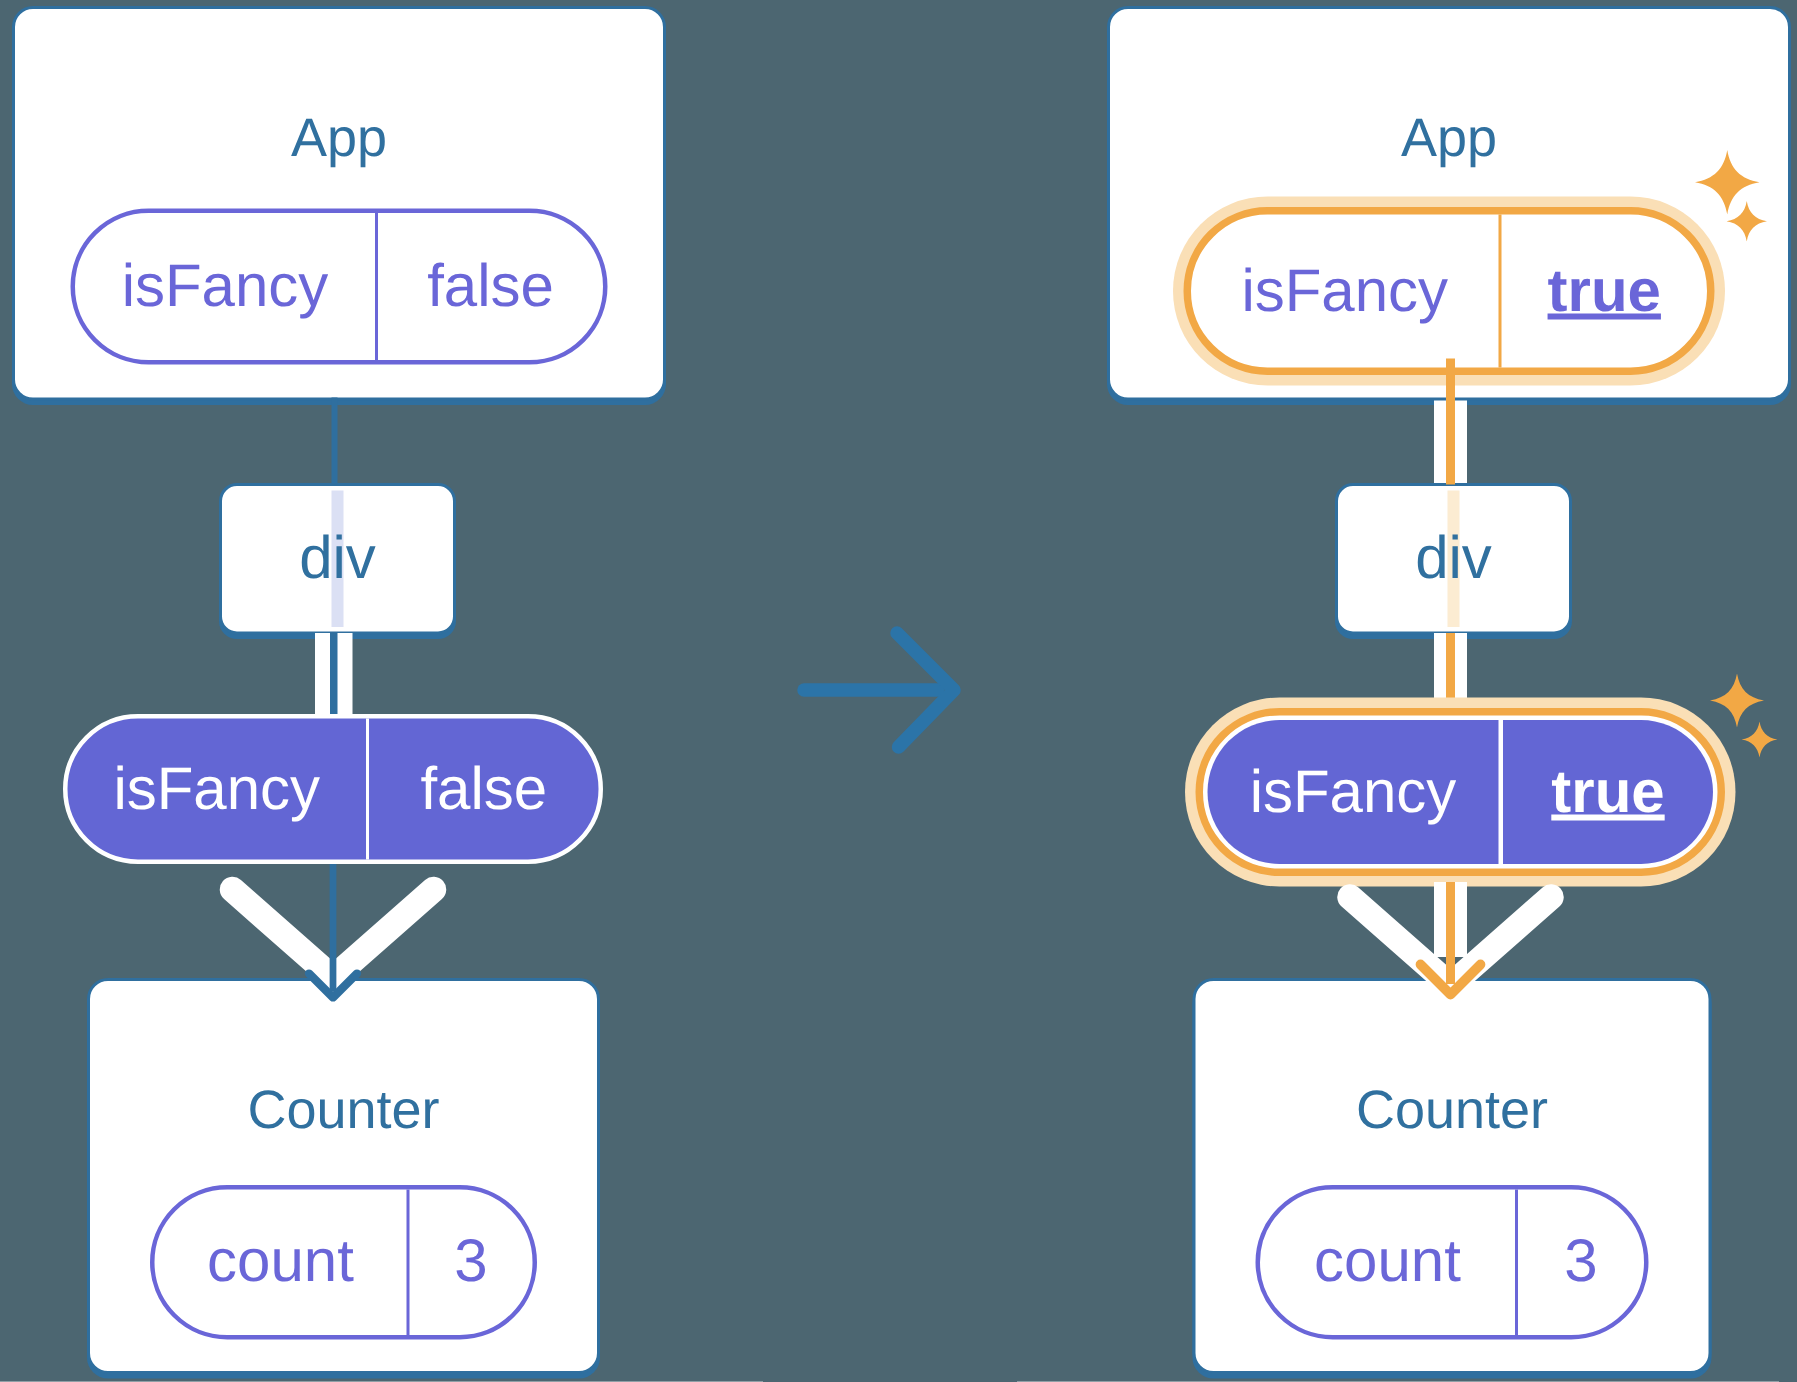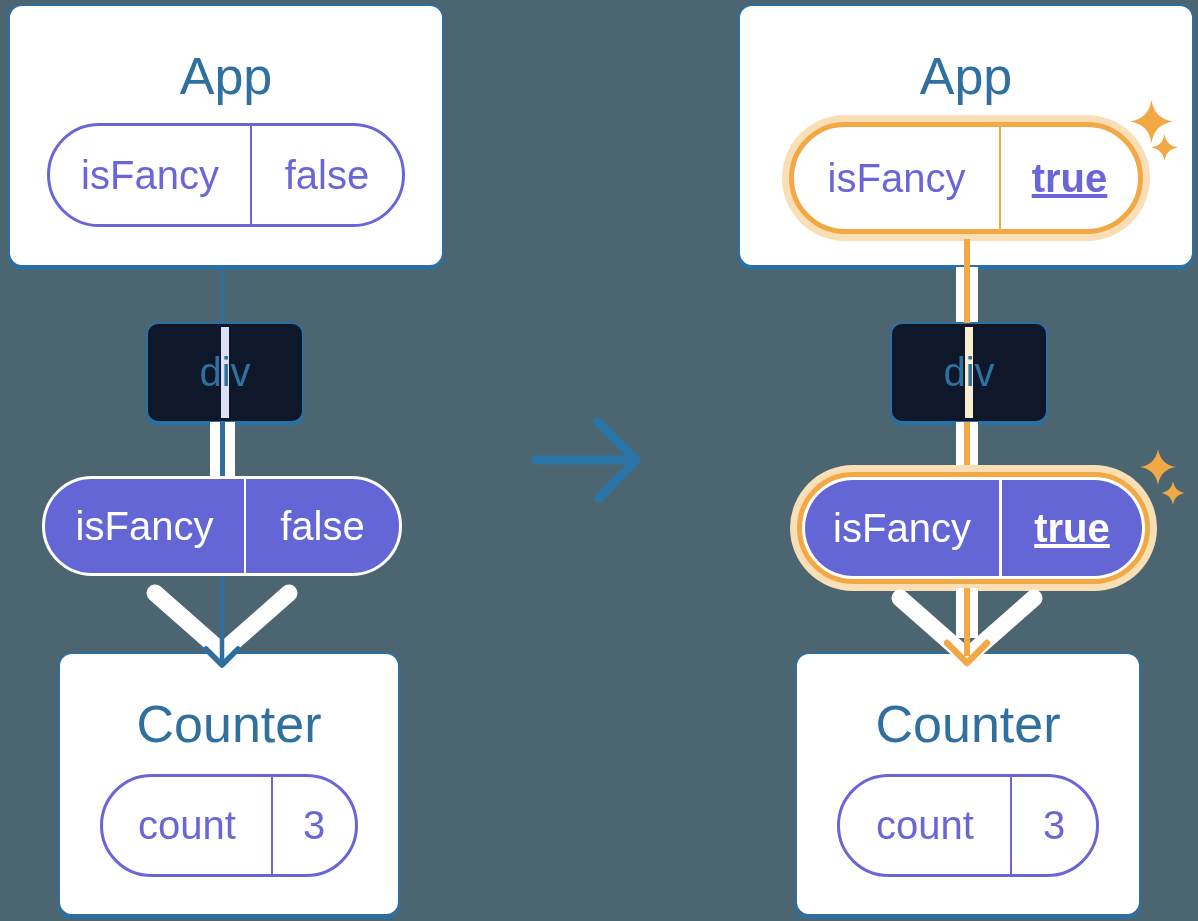--- a/index.html
+++ b/index.html
@@ -11,29 +11,29 @@
   }
   
   .card{
     position:absolute;background:#fff;
     border:2px solid var(--card-border,#2f6f9f);
     box-shadow:0 3px 0 var(--card-border,#2f6f9f);
     border-radius:14px;z-index:1;
     display:flex;flex-direction:column;align-items:center;
   }
   .node-box{
-    position:absolute;background:#0f172a;
+    position:absolute;background:#ffffff;
     border:2px solid var(--card-border,#2f6f9f);
     box-shadow:0 3px 0 var(--card-border,#2f6f9f);
     border-radius:12px;z-index:1;
     display:flex;align-items:center;justify-content:center;
   }
   .title{
-    font-size:52px;line-height:52px;font-weight:500;
-    color:var(--title-text,#30709f);margin:44px 0 0;
+    font-size:36px;line-height:52px;font-weight:500;
+    color:var(--title-text,#30709f);margin:60px 0 0;
   }
   .node-label{font-size:40px;font-weight:500;color:var(--title-text,#30709f);position:relative;z-index:2;}
   
   .pill{display:flex;align-items:stretch;border-radius:60px;box-sizing:border-box;position:relative;z-index:3;}
   .pill .cell{display:flex;align-items:center;justify-content:center;font-size:40px;}
   .pill .divider{width:2px;align-self:stretch;}
   .pill-outline{border:3px solid var(--purple,#6a66d8);background:#fff;color:var(--purple,#6a66d8);}
   .pill-outline .divider{background:var(--purple,#6a66d8);}
   .pill-solid{position:absolute;background:var(--purple-fill,#6366d4);border:3px solid #fff;color:#fff;}
   .pill-solid .divider{background:#fff;}

